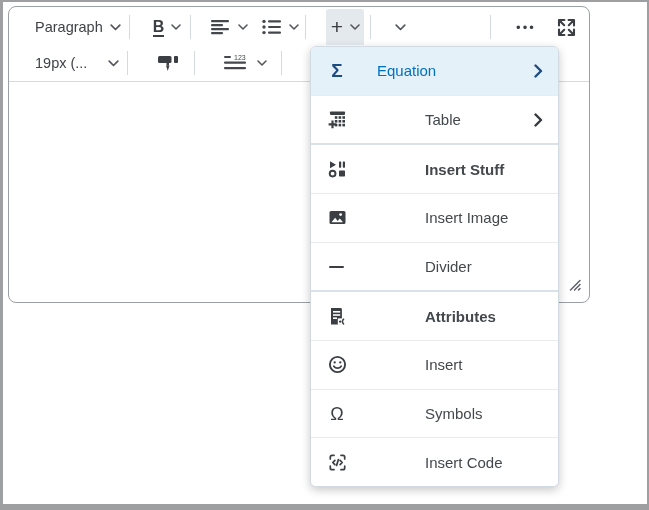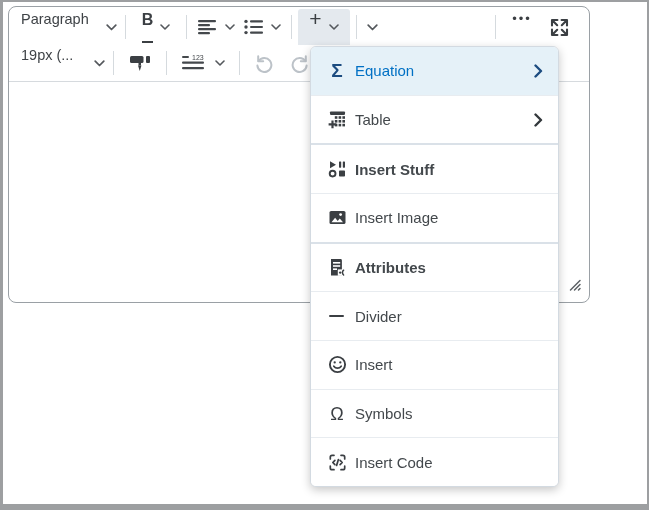--- a/index.html
+++ b/index.html
@@ -10,23 +10,23 @@
     overflow:hidden;
   }
   
   .editor {
     position:absolute; left:5px; top:4px; width:582px; height:297px;
     background:#fff; border:1px solid #9aa0a5; border-radius:8px;
   }
   .toolbar { border-bottom:1px solid #d6dade; padding-top:2px; }
   .trow { display:flex; align-items:center; height:36px; padding:0 10px; }
   .tbtn {
-    display:flex; justify-content:center; gap:7px;
+    display:flex; align-items:center; justify-content:center; gap:7px;
     height:32px; color:#44484c; border-radius:3px; cursor:pointer; background:transparent;
-    border:none; font-family:inherit;
+    border:none; font-family:inherit;margin-left:14px;
   }
   .vdiv { width:1px; height:24px; background:#d5dade; margin:0 6px; flex:none; }
   .sel-label { font-size:14.5px; color:#3f4347; white-space:nowrap; }
   .chev { color:#54585c; flex:none; }
   .bold-b { font-size:16px; font-weight:700; color:#3b3f43; border-bottom:2px solid #3b3f43; line-height:17px; }
   .plus-glyph { font-size:21px; font-weight:400; color:#3b3f43; line-height:20px; }
   .active-btn { background:#e4e9ee; height:36px; border-radius:3px 3px 0 0; }
   .dots { font-size:13px; letter-spacing:2px; color:#3b3f43; }
   .disabled { color:#bcc2c8; }
   .icon { display:inline-flex; align-items:center; justify-content:center; }
@@ -35,24 +35,24 @@
   .menu {
     position:absolute; left:307px; top:44px; width:249px; height:441px;
     background:#fff; border:1px solid #d3dae1; border-radius:6px;
     box-shadow:0 3px 10px rgba(0,0,0,.22);
     display:flex; flex-direction:column; overflow:hidden; z-index:5;
   }
   .menu-item {
     flex:1 1 0; display:flex; align-items:center; padding:0 15px;
     cursor:pointer; background:#fff;
   }
-  .menu-item + .menu-item { border-top:1px solid #e8ecf0; }
+  .menu-item + .menu-item { border-top:1px solid #e8ecf0;gap:48px; }
   .menu-item.group-start { border-top:2px solid #dae1e8;font-weight:bold; }
   .mi-icon { width:22px; display:flex; justify-content:center; align-items:center; color:#494d51; flex:none; }
-  .mi-label { margin-left:7px; font-size:15px; color:#43484c; white-space:nowrap; }
+  .mi-label { margin-left:29px; font-size:15px; color:#43484c; white-space:nowrap; }
   .mi-chevron { margin-left:auto; color:#33383c; display:flex; }
   .menu-item.highlighted { background:#e5f1f8; }
   .menu-item.highlighted .mi-label { color:#0070c4; }
   .menu-item.highlighted .mi-icon,
   .menu-item.highlighted .mi-chevron { color:#1c4c80; }
   .glyph-sigma { font-size:19px; font-weight:700; line-height:1; }
   .glyph-omega { font-size:18px; font-weight:400; line-height:1; color:#3b3f43; }
 </style>
 </head>
 <body>
@@ -268,46 +268,46 @@
       <span class="mi-icon">
         <svg width="19" height="19" viewBox="0 0 19 19">
           <rect x="1.5" y="3" width="16" height="13" rx="1.6" fill="#3b3f43"></rect>
           <path d="M3.5 14.2l3.6-4.4 2.6 3.1 2.1-2.5 3.2 3.8z" fill="#fff"></path>
           <circle cx="12.6" cy="6.6" r="1.4" fill="#fff"></circle>
         </svg>
       </span>
       <span class="mi-label">Insert Image</span>
     </div>
 
+    <div class="menu-item">
+      <span class="mi-icon">
+        <svg width="18" height="18" viewBox="0 0 18 18">
+            <rect x="1" y="8" width="15" height="2" rx="1" fill="#3b3f43"></rect>
+          </svg>
+      </span>
+      <span class="mi-label">Divider</span>
+    </div>
+
     <div class="menu-item group-start">
       <span class="mi-icon">
         <svg width="19" height="19" viewBox="0 0 19 19">
           <path d="M3 1h9.5a1.4 1.4 0 0 1 1.4 1.4V17.5H3z" fill="#3b3f43"></path>
           <rect x="5" y="4" width="7.2" height="1.6" fill="#fff"></rect>
           <rect x="5" y="7.2" width="7.2" height="1.6" fill="#fff"></rect>
           <rect x="5" y="10.4" width="4" height="1.6" fill="#fff"></rect>
           <rect x="9.8" y="11.4" width="8.5" height="6.4" fill="#fff"></rect>
           <circle cx="12.2" cy="14.6" r="1.2" fill="#3b3f43"></circle>
           <path d="M15.6 12.2a3.1 3.1 0 0 0 0 4.8" fill="none" stroke="#3b3f43" stroke-width="1.5" stroke-linecap="round"></path>
         </svg>
       </span>
       <span class="mi-label">Attributes</span>
     </div>
 
     <div class="menu-item">
       <span class="mi-icon">
-        <svg width="18" height="18" viewBox="0 0 18 18">
-            <rect x="1" y="8" width="15" height="2" rx="1" fill="#3b3f43"></rect>
-          </svg>
-      </span>
-      <span class="mi-label">Divider</span>
-    </div>
-
-    <div class="menu-item">
-      <span class="mi-icon">
         <svg width="19" height="19" viewBox="0 0 19 19" fill="none" stroke="#3b3f43">
           <circle cx="9.5" cy="9.5" r="7.6" stroke-width="1.9"></circle>
           <circle cx="6.7" cy="7.4" r="1.15" fill="#3b3f43" stroke="none"></circle>
           <circle cx="12.3" cy="7.4" r="1.15" fill="#3b3f43" stroke="none"></circle>
           <path d="M5.8 11.2a4.6 4.6 0 0 0 7.4 0" stroke-width="1.7" stroke-linecap="round"></path>
         </svg>
       </span>
       <span class="mi-label">Insert</span>
     </div>
 

